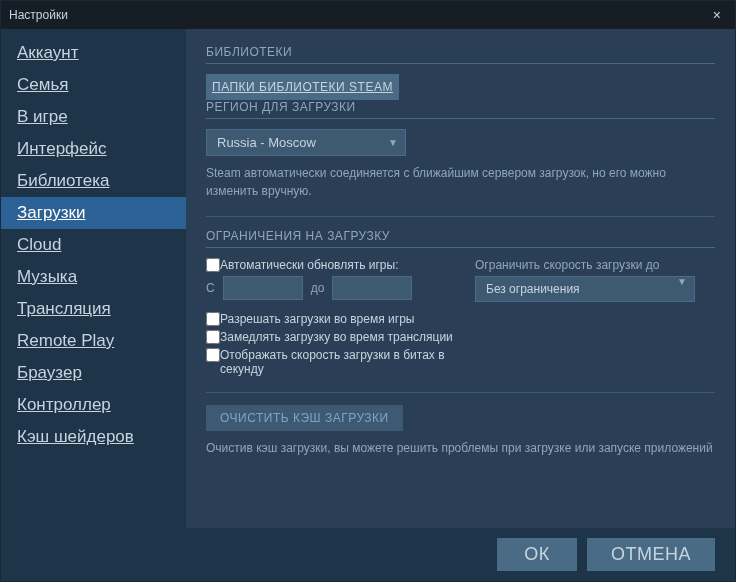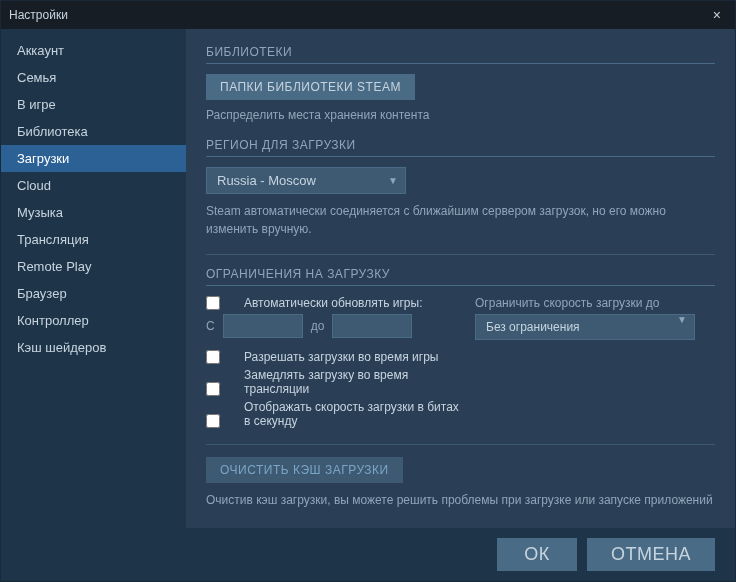--- a/index.html
+++ b/index.html
@@ -51,21 +51,22 @@
     .sidebar {
       width: 185px;
       background: #1e3448;
       padding: 8px 0;
       flex-shrink: 0;
     }
     .sidebar-item {
       padding: 6px 16px;
       color: #c6d4df;
       cursor: pointer;
-      font-size: 13px;
+      font-size: 17px;
+      text-decoration: underline;
     }
     .sidebar-item.active {
       background: #2b6195;
       color: #ffffff;
     }
     .main {
       flex: 1;
       background: #2a3f55;
       padding: 16px 20px;
       overflow-y: auto;
@@ -77,26 +78,27 @@
       text-transform: uppercase;
       letter-spacing: 0.5px;
       margin-bottom: 10px;
       border-bottom: 1px solid #4a6b85;
       padding-bottom: 4px;
     }
     .library-btn {
       background: #4a6b85;
       border: none;
       color: #c6d4df;
-      padding: 6px 14px;
+      padding: 6px 6px;
       cursor: pointer;
       font-size: 12px;
       text-transform: uppercase;
       letter-spacing: 0.5px;
       display: inline-block;
+      text-decoration: underline;
     }
     .hint-text {
       color: #8fa5b9;
       font-size: 12px;
       margin-top: 8px;
       margin-bottom: 16px;
     }
     .dropdown-row {
       display: flex;
       align-items: center;
@@ -139,23 +141,23 @@
     }
     .left-col {
       flex: 1;
     }
     .right-col {
       width: 240px;
       margin-left: 16px;
     }
     .checkbox-row {
       display: flex;
-      align-items: flex-end;
+      align-items: flex-start;
       margin-bottom: 4px;
-      gap: 24px;
+      gap: 0;
     }
     .checkbox-row input[type="checkbox"] {
       width: 14px;
       height: 14px;
       accent-color: #4a90d9;
       cursor: pointer;
       flex-shrink: 0;
     }
     .checkbox-label {
       color: #c6d4df;
@@ -252,36 +254,36 @@
     <span class="titlebar-title">Настройки</span>
     <button class="titlebar-close">×</button>
   </div>
 
   <div class="content">
 
     <div class="sidebar">
       <div class="sidebar-item">Аккаунт</div>
       <div class="sidebar-item">Семья</div>
       <div class="sidebar-item">В игре</div>
+      <div class="sidebar-item">Интерфейс</div>
       <div class="sidebar-item">Библиотека</div>
       <div class="sidebar-item active">Загрузки</div>
       <div class="sidebar-item">Cloud</div>
       <div class="sidebar-item">Музыка</div>
       <div class="sidebar-item">Трансляция</div>
       <div class="sidebar-item">Remote Play</div>
       <div class="sidebar-item">Браузер</div>
       <div class="sidebar-item">Контроллер</div>
       <div class="sidebar-item">Кэш шейдеров</div>
     </div>
 
     <div class="main">
       
       <div class="section-title">Библиотеки</div>
       <button class="library-btn">ПАПКИ БИБЛИОТЕКИ STEAM</button>
-      <div class="hint-text">Распределить места хранения контента</div>
 
       
       <div class="section-title">Регион для загрузки</div>
       <div class="dropdown-row">
         <div class="dropdown-wrapper">
           <select class="dropdown">
             <option>Russia - Moscow</option>
             <option>Russia - Saint Petersburg</option>
             <option>Europe - Amsterdam</option>
           </select>

